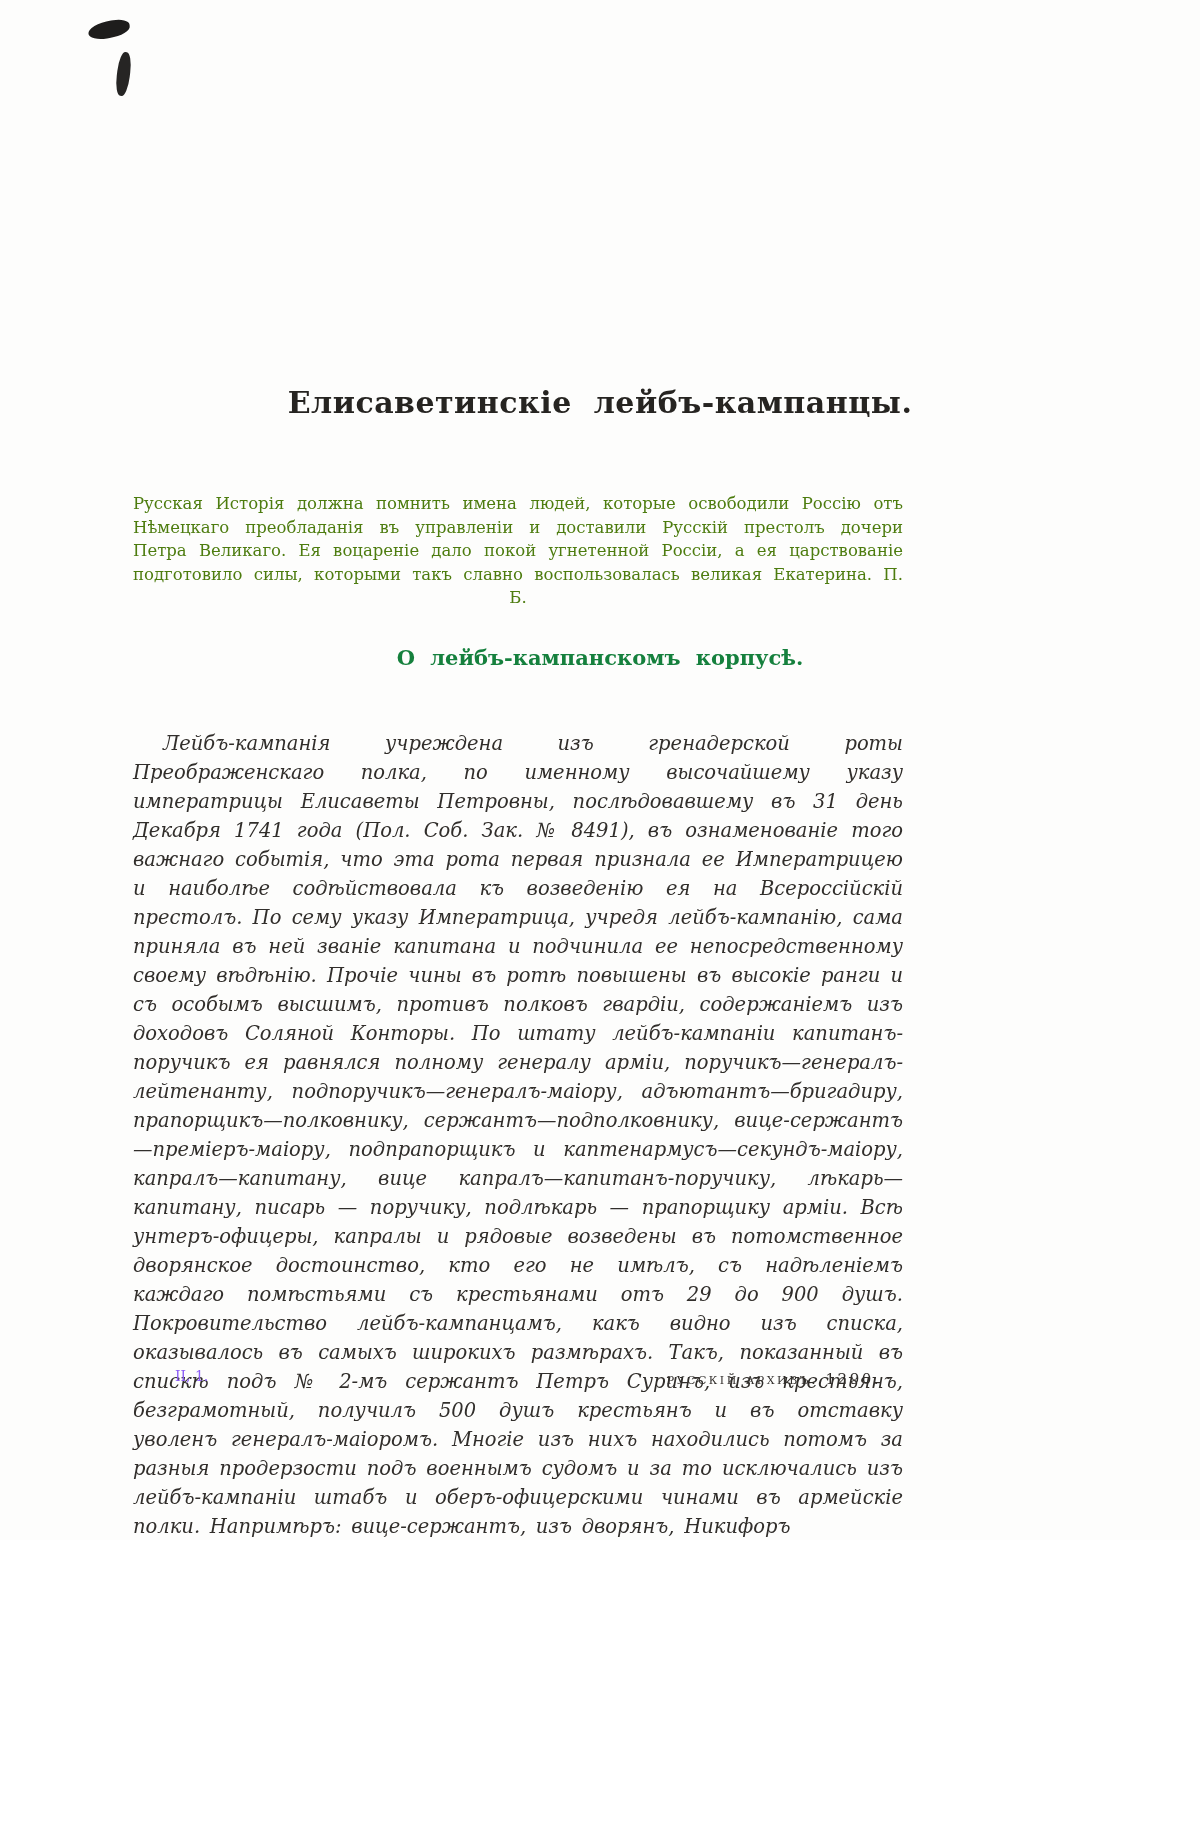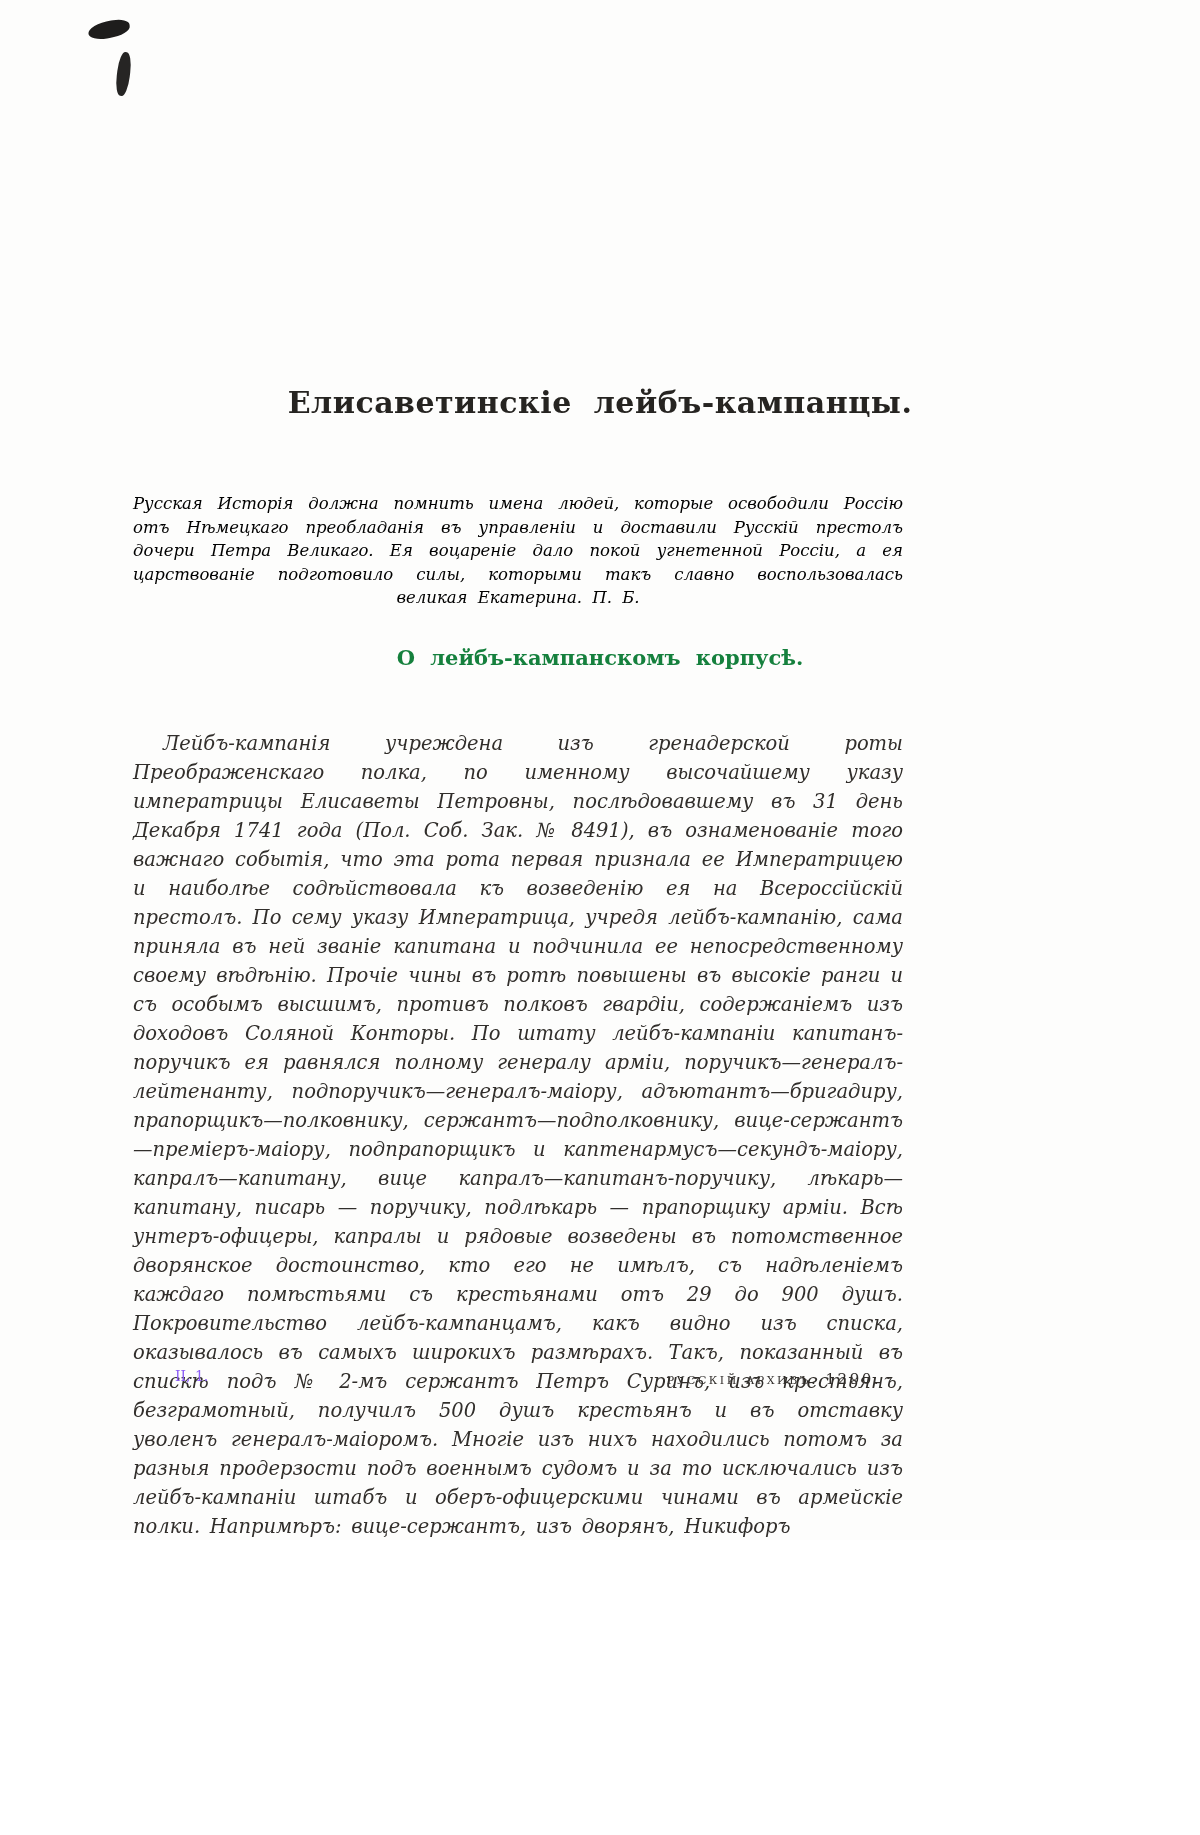--- a/index.html
+++ b/index.html
@@ -44,22 +44,21 @@
   }
 
   .epigraph {
     position: absolute;
     top: 492px; left: 133px; width: 770px;
     font-size: 16.5px;
     line-height: 23.5px;
     text-align: justify;
     text-align-last: center;
     word-spacing: 5px;
-    color: #000000;
-    font-style: italic;
+    color: #4d7c0f;
   }
 
   .section-heading {
     position: absolute;
     top: 645px; left: 0; width: 100%;
     text-align: center;
     font-size: 21px;
     font-weight: bold;
     word-spacing: 8px;
     color: #15803d;

